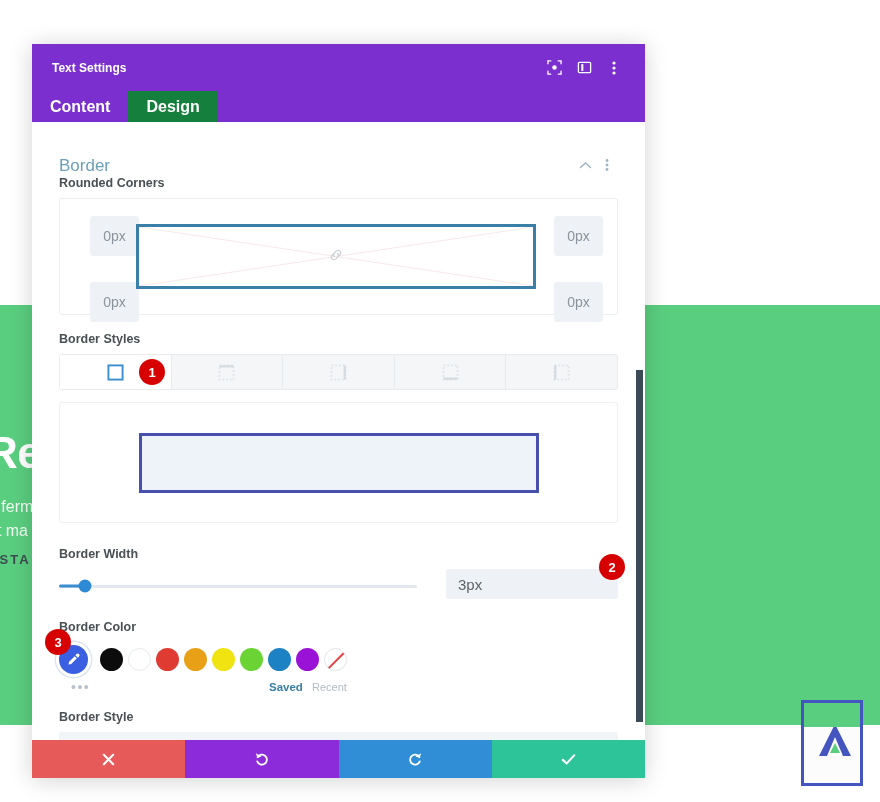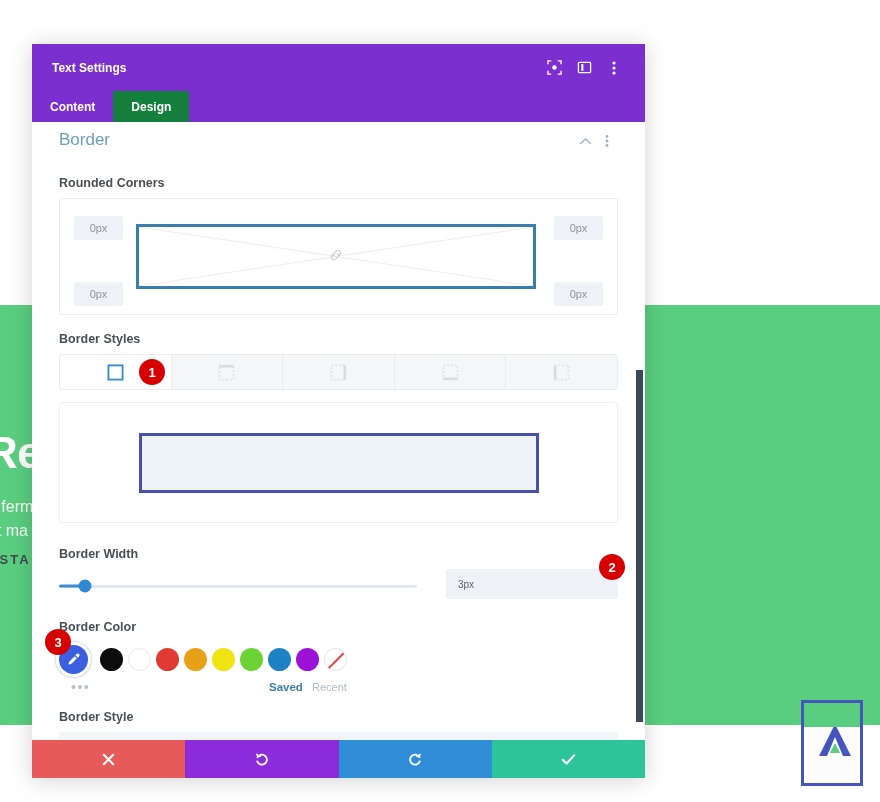--- a/index.html
+++ b/index.html
@@ -111,38 +111,38 @@
     height: 31px;
     background: #7b2fce;
     display: flex;
     flex: none;
   }
   .tab {
     padding: 0 18px;
     height: 31px;
     display: flex;
     align-items: center;
-    font-size: 12px;
+    font-size: 16px;
     font-weight: 700;
     color: #ffffff;
     cursor: pointer;
   }
   .tab.active { background: #15803d; }
 
   .modal-body {
     flex: 1;
     position: relative;
     overflow: hidden;
     background: #ffffff;
     padding: 0 27px;
   }
 
   .section-head {
     display: flex;
-    align-items: flex-start;
+    align-items: flex-end;
     height: 46px;
     margin-top: 8px;
   }
   .section-title {
     font-size: 17px;
     color: #6c9fb8;
     flex: 1;
   }
   .sec-icon {
     width: 22px; height: 22px;
@@ -160,29 +160,30 @@
   
   .corners-card {
     border: 1px solid #eaeef1;
     border-radius: 3px;
     height: 117px;
     position: relative;
     background: #fff;
   }
   .corner-chip {
     position: absolute;
-    width: 49px; height: 24px;
+    width: 49px; height: 40px;
     background: #eef1f5;
     border-radius: 3px;
-    font-size: 11px;
+    font-size: 14px;
     color: #8b949c;
     display: flex;
     align-items: center;
     justify-content: center;
     cursor: text;
+    margin-left: 16px;
   }
   .corner-tl { left: 14px; top: 17px; }
   .corner-tr { right: 14px; top: 17px; }
   .corner-bl { left: 14px; top: 83px; }
   .corner-br { right: 14px; top: 83px; }
   .corner-preview {
     position: absolute;
     left: 76px; top: 25px;
     width: 400px; height: 65px;
     border: 3px solid #3a7fa8;
@@ -276,21 +277,21 @@
     background: #2e8ad4;
     cursor: grab;
   }
   .width-input {
     position: absolute;
     right: 0; top: 0;
     width: 172px; height: 30px;
     background: #eef1f5;
     border: none;
     border-radius: 3px;
-    font-size: 10px;
+    font-size: 15px;
     color: #5c6569;
     padding: 0 12px;
     font-family: "Liberation Sans", sans-serif;
   }
 
   
   .swatch-row {
     display: flex;
     align-items: center;
     height: 34px;

